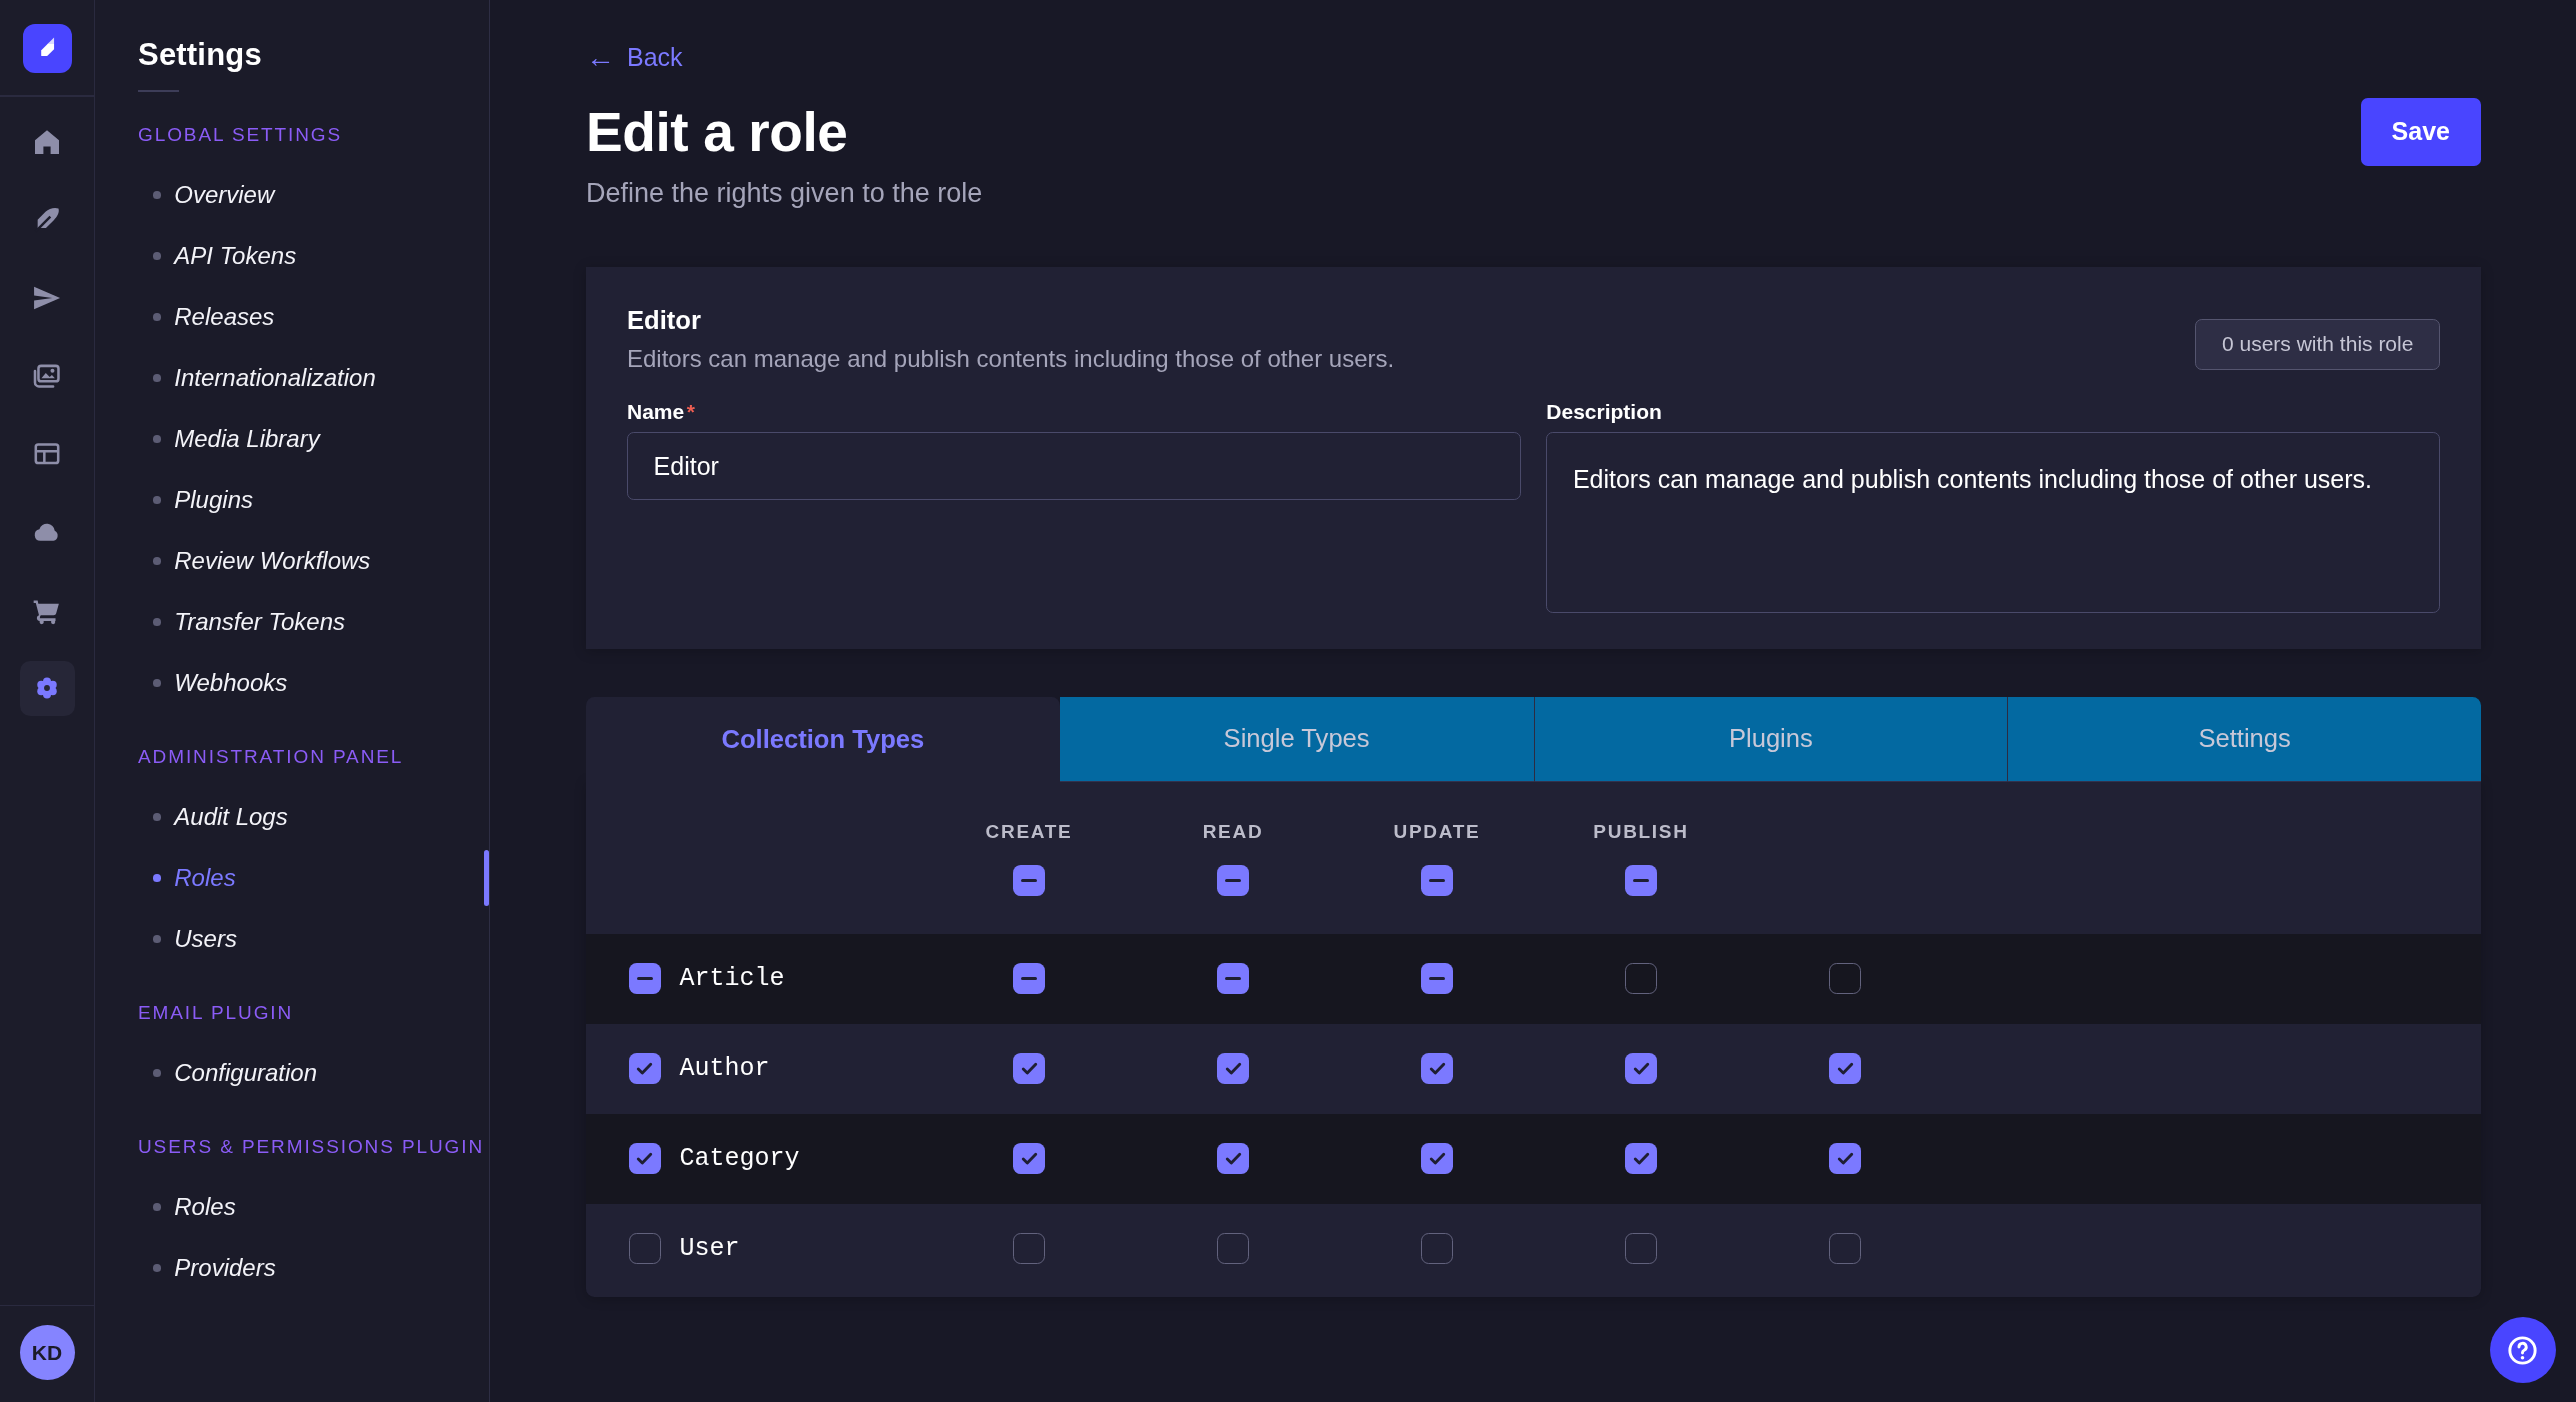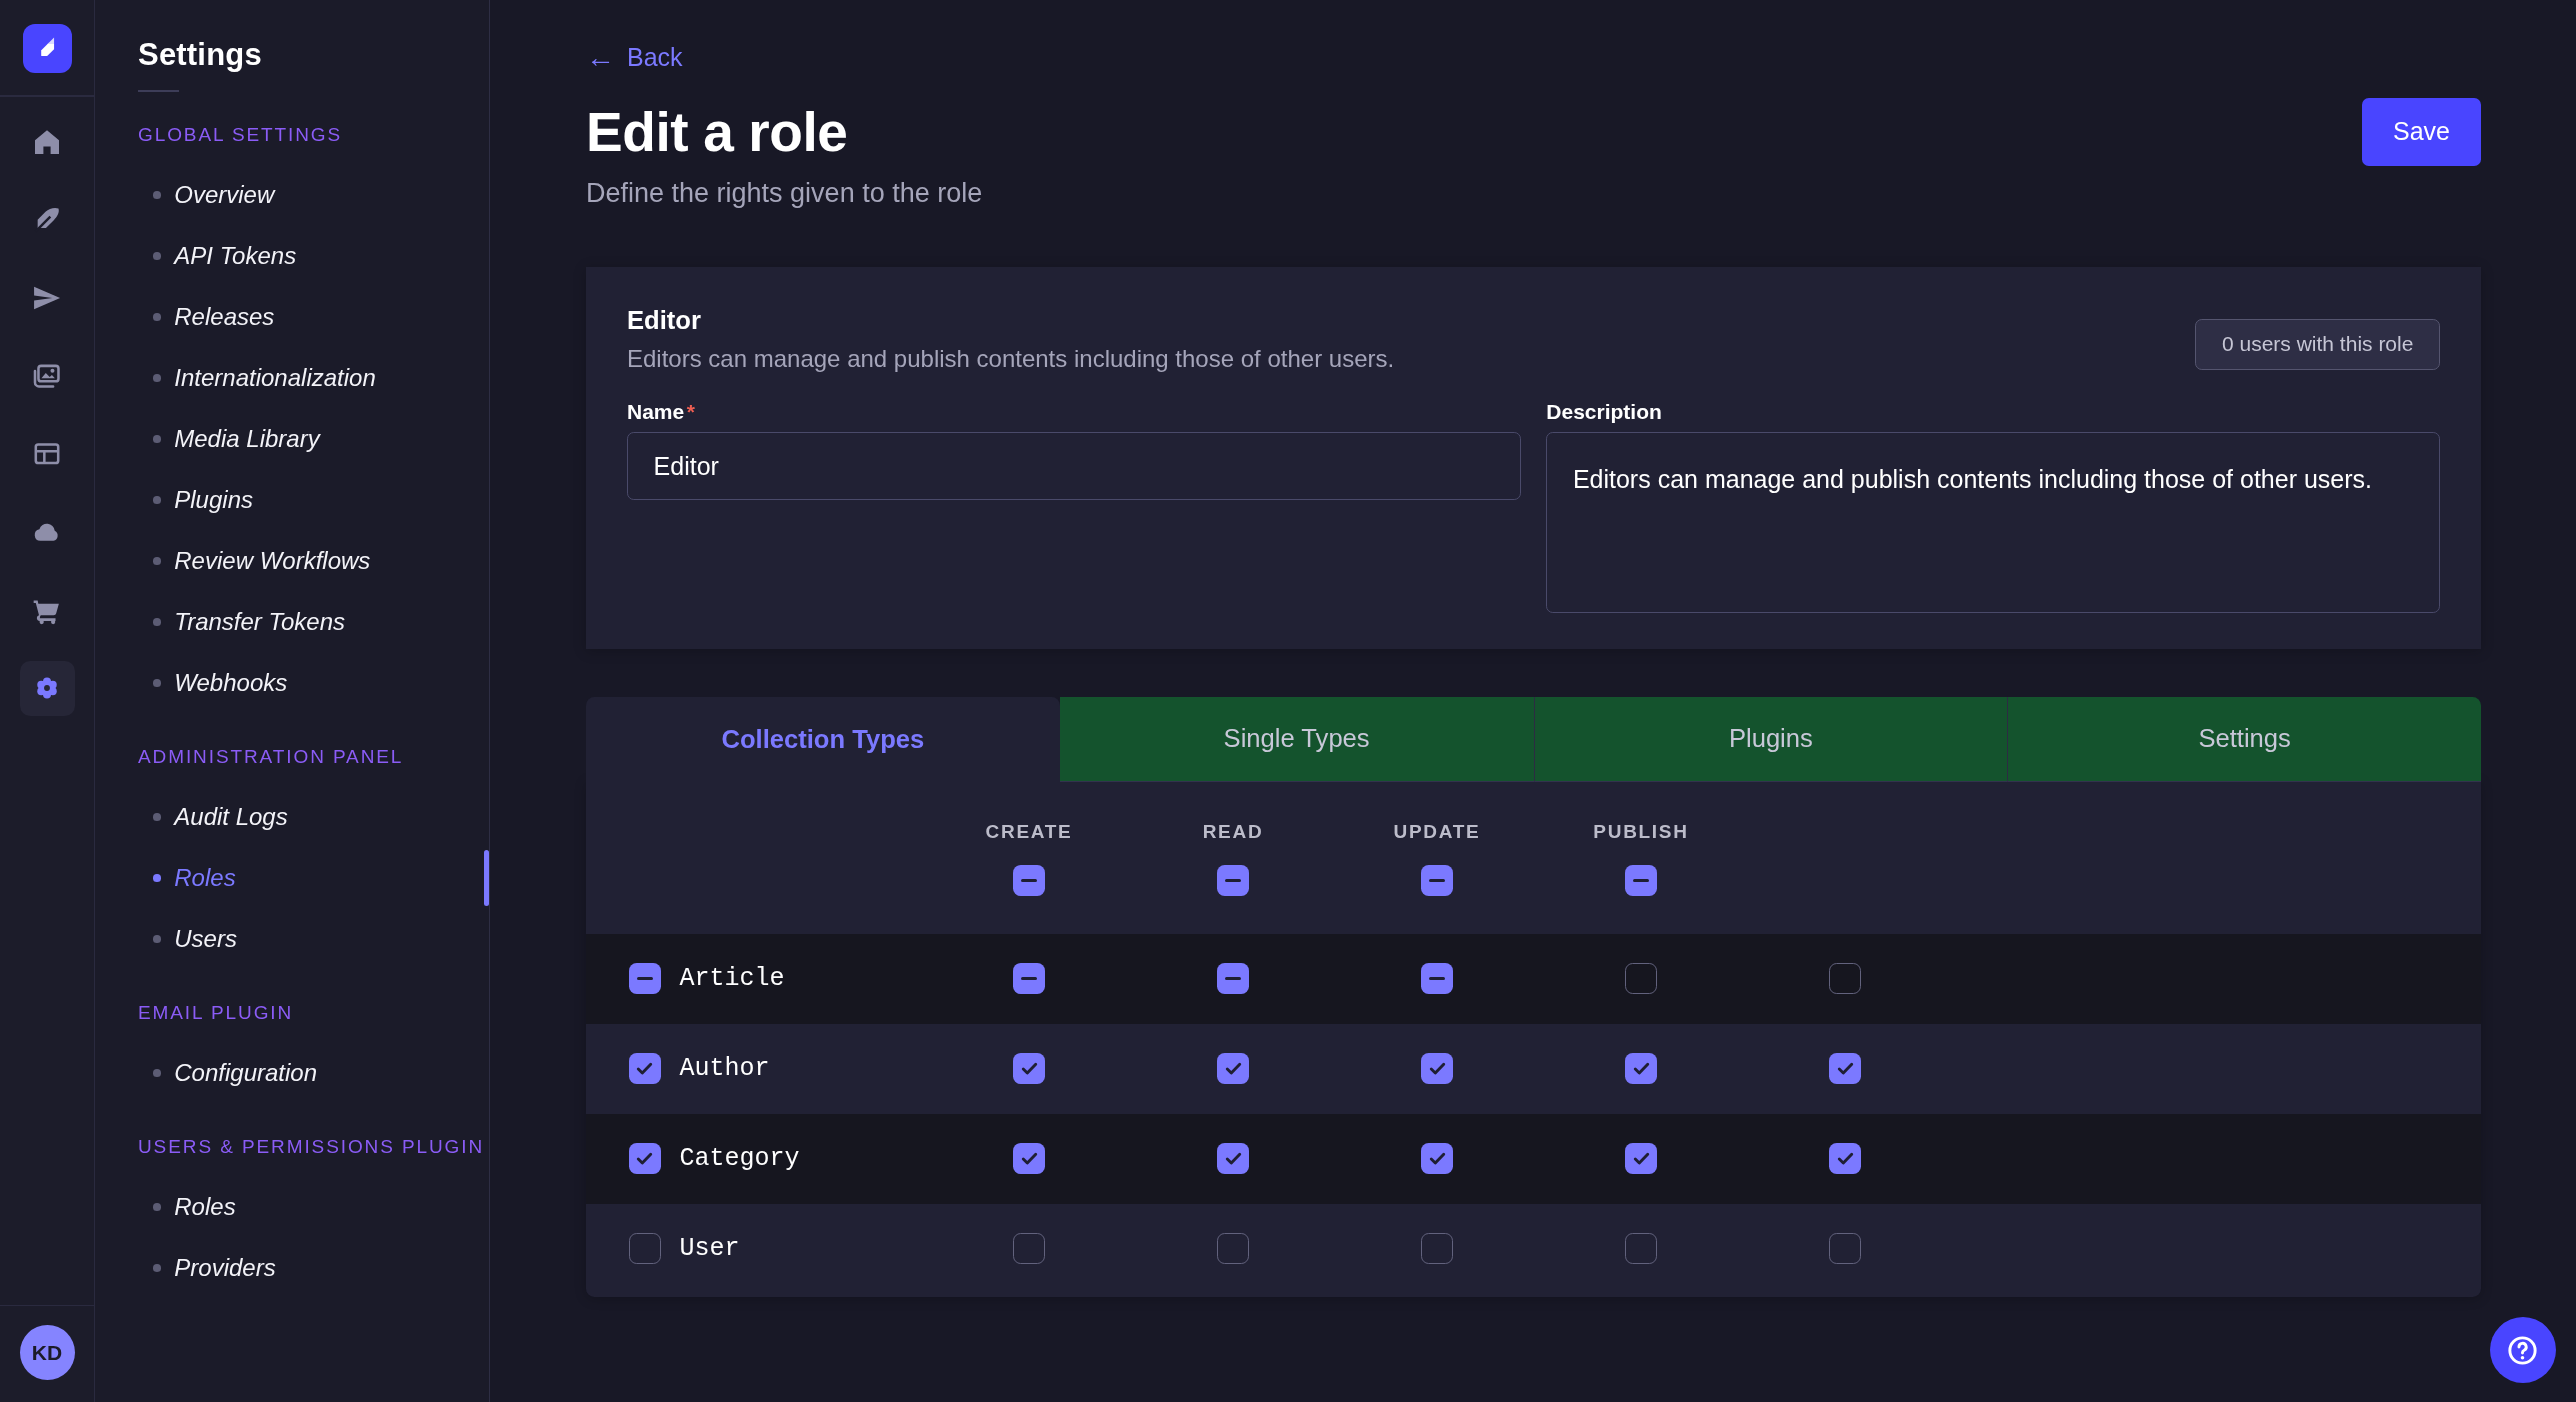--- a/index.html
+++ b/index.html
@@ -65,21 +65,21 @@
   .content { flex:1; height:1402px; padding:43px 95px 0 96px; background:#181826; }
   .back {
     display:inline-flex; align-items:center; gap:12px; text-decoration:none;
     color:#7b79ff; font-size:25px; cursor:pointer;
   }
   .back-arrow { font-size:29px; line-height:25.6px; }
   .title-row { margin-top:25.6px; display:flex; align-items:center; justify-content:space-between; }
   .page-title { font-size:55px; font-weight:700; letter-spacing:-0.4px; color:#fff; }
   .save-btn {
     min-width:114px; height:68px; padding:0 31px; border:none; border-radius:6.8px;
-    background:#4945ff; color:#fff; font-family:inherit; font-size:25px; font-weight:400; cursor:pointer;
+    background:#4945ff; color:#fff; font-family:inherit; font-size:25px; font-weight:700; cursor:pointer;
   }
   .page-subtitle { margin-top:12px; font-size:27px; color:#a5a5ba; }
   
   .card {
     margin-top:58px; height:382px; background:#212134; border-radius:0;
     padding:39px 41px; position:relative; box-shadow:0 1.7px 12px rgba(0,0,0,.22);
   }
   .card-title { font-size:25.6px; font-weight:700; color:#fff; }
   .card-sub { font-size:24px; color:#a5a5ba; margin-top:10.2px; }
   .badge-btn {
@@ -98,21 +98,21 @@
   .text-area {
     width:100%; height:181px; background:transparent; border:1.7px solid #4a4a6a; border-radius:6.8px;
     color:#fff; font-family:inherit; font-size:25px; padding:32px 25.6px 0; outline:none;
     resize:none; line-height:29px;
   }
   
   .perm { margin-top:48px; }
   .tabs { display:grid; grid-template-columns:repeat(4,1fr); height:85px; }
   .tab {
     display:flex; align-items:center; justify-content:center;
-    font-size:25.6px; color:#c8c8d8; background:#14532d;
+    font-size:25.6px; color:#c8c8d8; background:#0369a1;
     border-bottom:1.7px solid #32324d; cursor:pointer;
   }
   .tab:first-child { border-top-left-radius:8.5px; }
   .tab:last-child { border-top-right-radius:8.5px; }
   .tab:not(.active) + .tab:not(.active) { border-left:1.7px solid #2c2c42; }
   .tab.active {
     background:#212134; color:#7b79ff; font-weight:600;
     border-bottom:none; border-top-left-radius:8.5px; border-top-right-radius:8.5px;
   }
   .perm-body {

